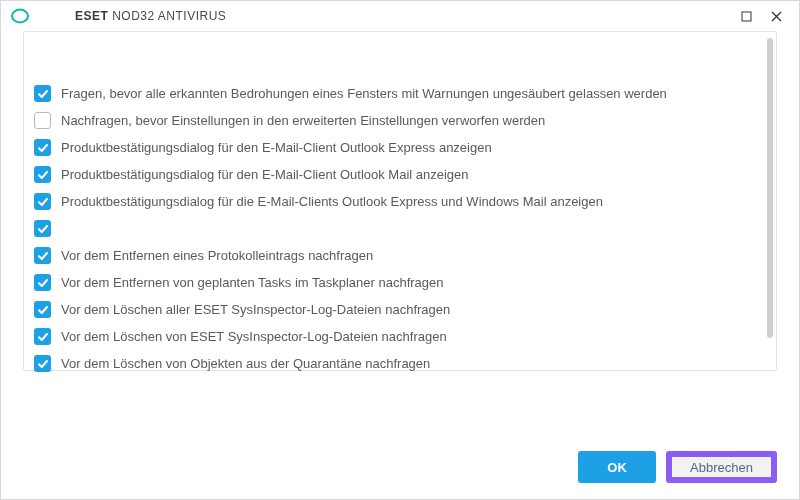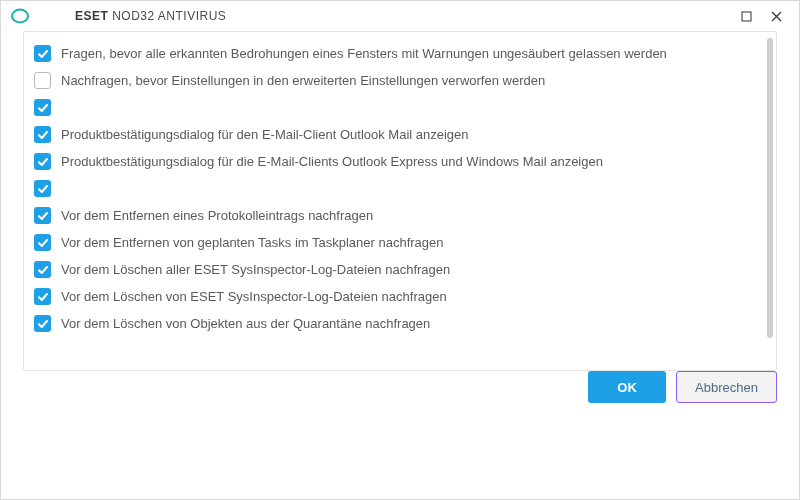--- a/index.html
+++ b/index.html
@@ -11,32 +11,32 @@
   .brand-text { font-size: 12px; letter-spacing: 0.5px; color: #4a4a4a; padding-left: 40px; }
   .brand-text b { font-weight: 700; color: #3a3a3a; }
   .titlebar-spacer { flex: 1; }
   .win-btn { width: 30px; height: 28px; display: flex; align-items: center; justify-content: center; color: #333; }
   .win-btn svg { width: 11px; height: 11px; }
   .header { padding: 14px 22px 10px 22px; display: flex; align-items: center; }
   .header h1 { font-size: 20px; font-weight: 400; color: #3d3d3d; flex: 1; }
   .help-btn { color: #8a8a8a; font-size: 16px; width: 22px; height: 22px; display:flex; align-items:center; justify-content:center;}
   .list-wrap { margin: 0 22px; border: 1px solid #e3e3e3; border-radius: 2px; height: 340px; position: relative; }
   .list-inner { position:absolute; inset:0; padding: 8px 6px 8px 8px; }
-  .list-scroll { height: 100%; overflow: hidden; }
+  .list-scroll { height: 100%; overflow: hidden; margin-top: 40px; }
   .row { display: flex; align-items: center; gap: 10px; height: 27px; padding: 0 2px; }
   .chk { width: 17px; height: 17px; border-radius: 3px; flex: none; display:flex; align-items:center; justify-content:center; }
   .chk.on { background: #1ea0e6; }
   .chk.off { background:#fff; border: 1.5px solid #b9b9b9; }
   .chk svg { width: 12px; height: 12px; }
   .row-label { font-size: 13px; color: #5a5a5a; white-space: nowrap; overflow: hidden; text-overflow: ellipsis; }
   .scrollbar { position: absolute; right: 3px; top: 6px; width: 6px; height: 300px; background: #cfcfcf; border-radius: 3px; }
-  .footer { flex: 1; display: flex; justify-content: flex-end; gap: 10px; padding: 0 22px 16px 22px; }
+  .footer { flex: 1; display: flex; align-items: flex-end; justify-content: flex-end; gap: 10px; padding: 0 22px 16px 22px; }
   .btn { height: 32px; min-width: 78px; padding: 0 18px; border-radius: 3px; font-size: 13px; display:flex; align-items:center; justify-content:center; }
   .btn-primary { background: #1ea0e6; color: #fff; font-weight: 600; }
-  .btn-secondary { background: #f2f2f2; color: #4e6a86; border: 1px solid #8b5cf6; }
+  .btn-secondary { background: #f2f2f2; color: #4e6a86; border: 6px solid #8b5cf6; }
   [data-interactable="true"] { cursor: pointer; }
 </style>
 </head>
 <body>
 
 <div class="window" data-interactable="false">
   <div class="titlebar" data-interactable="false">
     <div class="brand" data-interactable="false">
       <span class="brand-logo" data-interactable="false">
         <svg viewBox="0 0 18 18">
@@ -75,20 +75,21 @@
           <div class="row" data-interactable="false">
             <span class="chk off" data-interactable="true"></span>
             <span class="row-label" data-interactable="false">Nachfragen, bevor Einstellungen in den erweiterten Einstellungen verworfen werden</span>
           </div>
           <div class="row" data-interactable="false">
             <span class="chk on" data-interactable="true">
               <svg viewBox="0 0 12 12">
                 <path d="M2 6.2 L4.8 9 L10 3" stroke="#fff" stroke-width="2" fill="none" stroke-linecap="round" stroke-linejoin="round"></path>
               </svg>
             </span>
+            <span class="row-label" data-interactable="false">Produktbestätigungsdialog für den E-Mail-Client Outlook Express anzeigen</span>
           </div>
           <div class="row" data-interactable="false">
             <span class="chk on" data-interactable="true">
               <svg viewBox="0 0 12 12">
                 <path d="M2 6.2 L4.8 9 L10 3" stroke="#fff" stroke-width="2" fill="none" stroke-linecap="round" stroke-linejoin="round"></path>
               </svg>
             </span>
             <span class="row-label" data-interactable="false">Produktbestätigungsdialog für den E-Mail-Client Outlook Mail anzeigen</span>
           </div>
           <div class="row" data-interactable="false">

